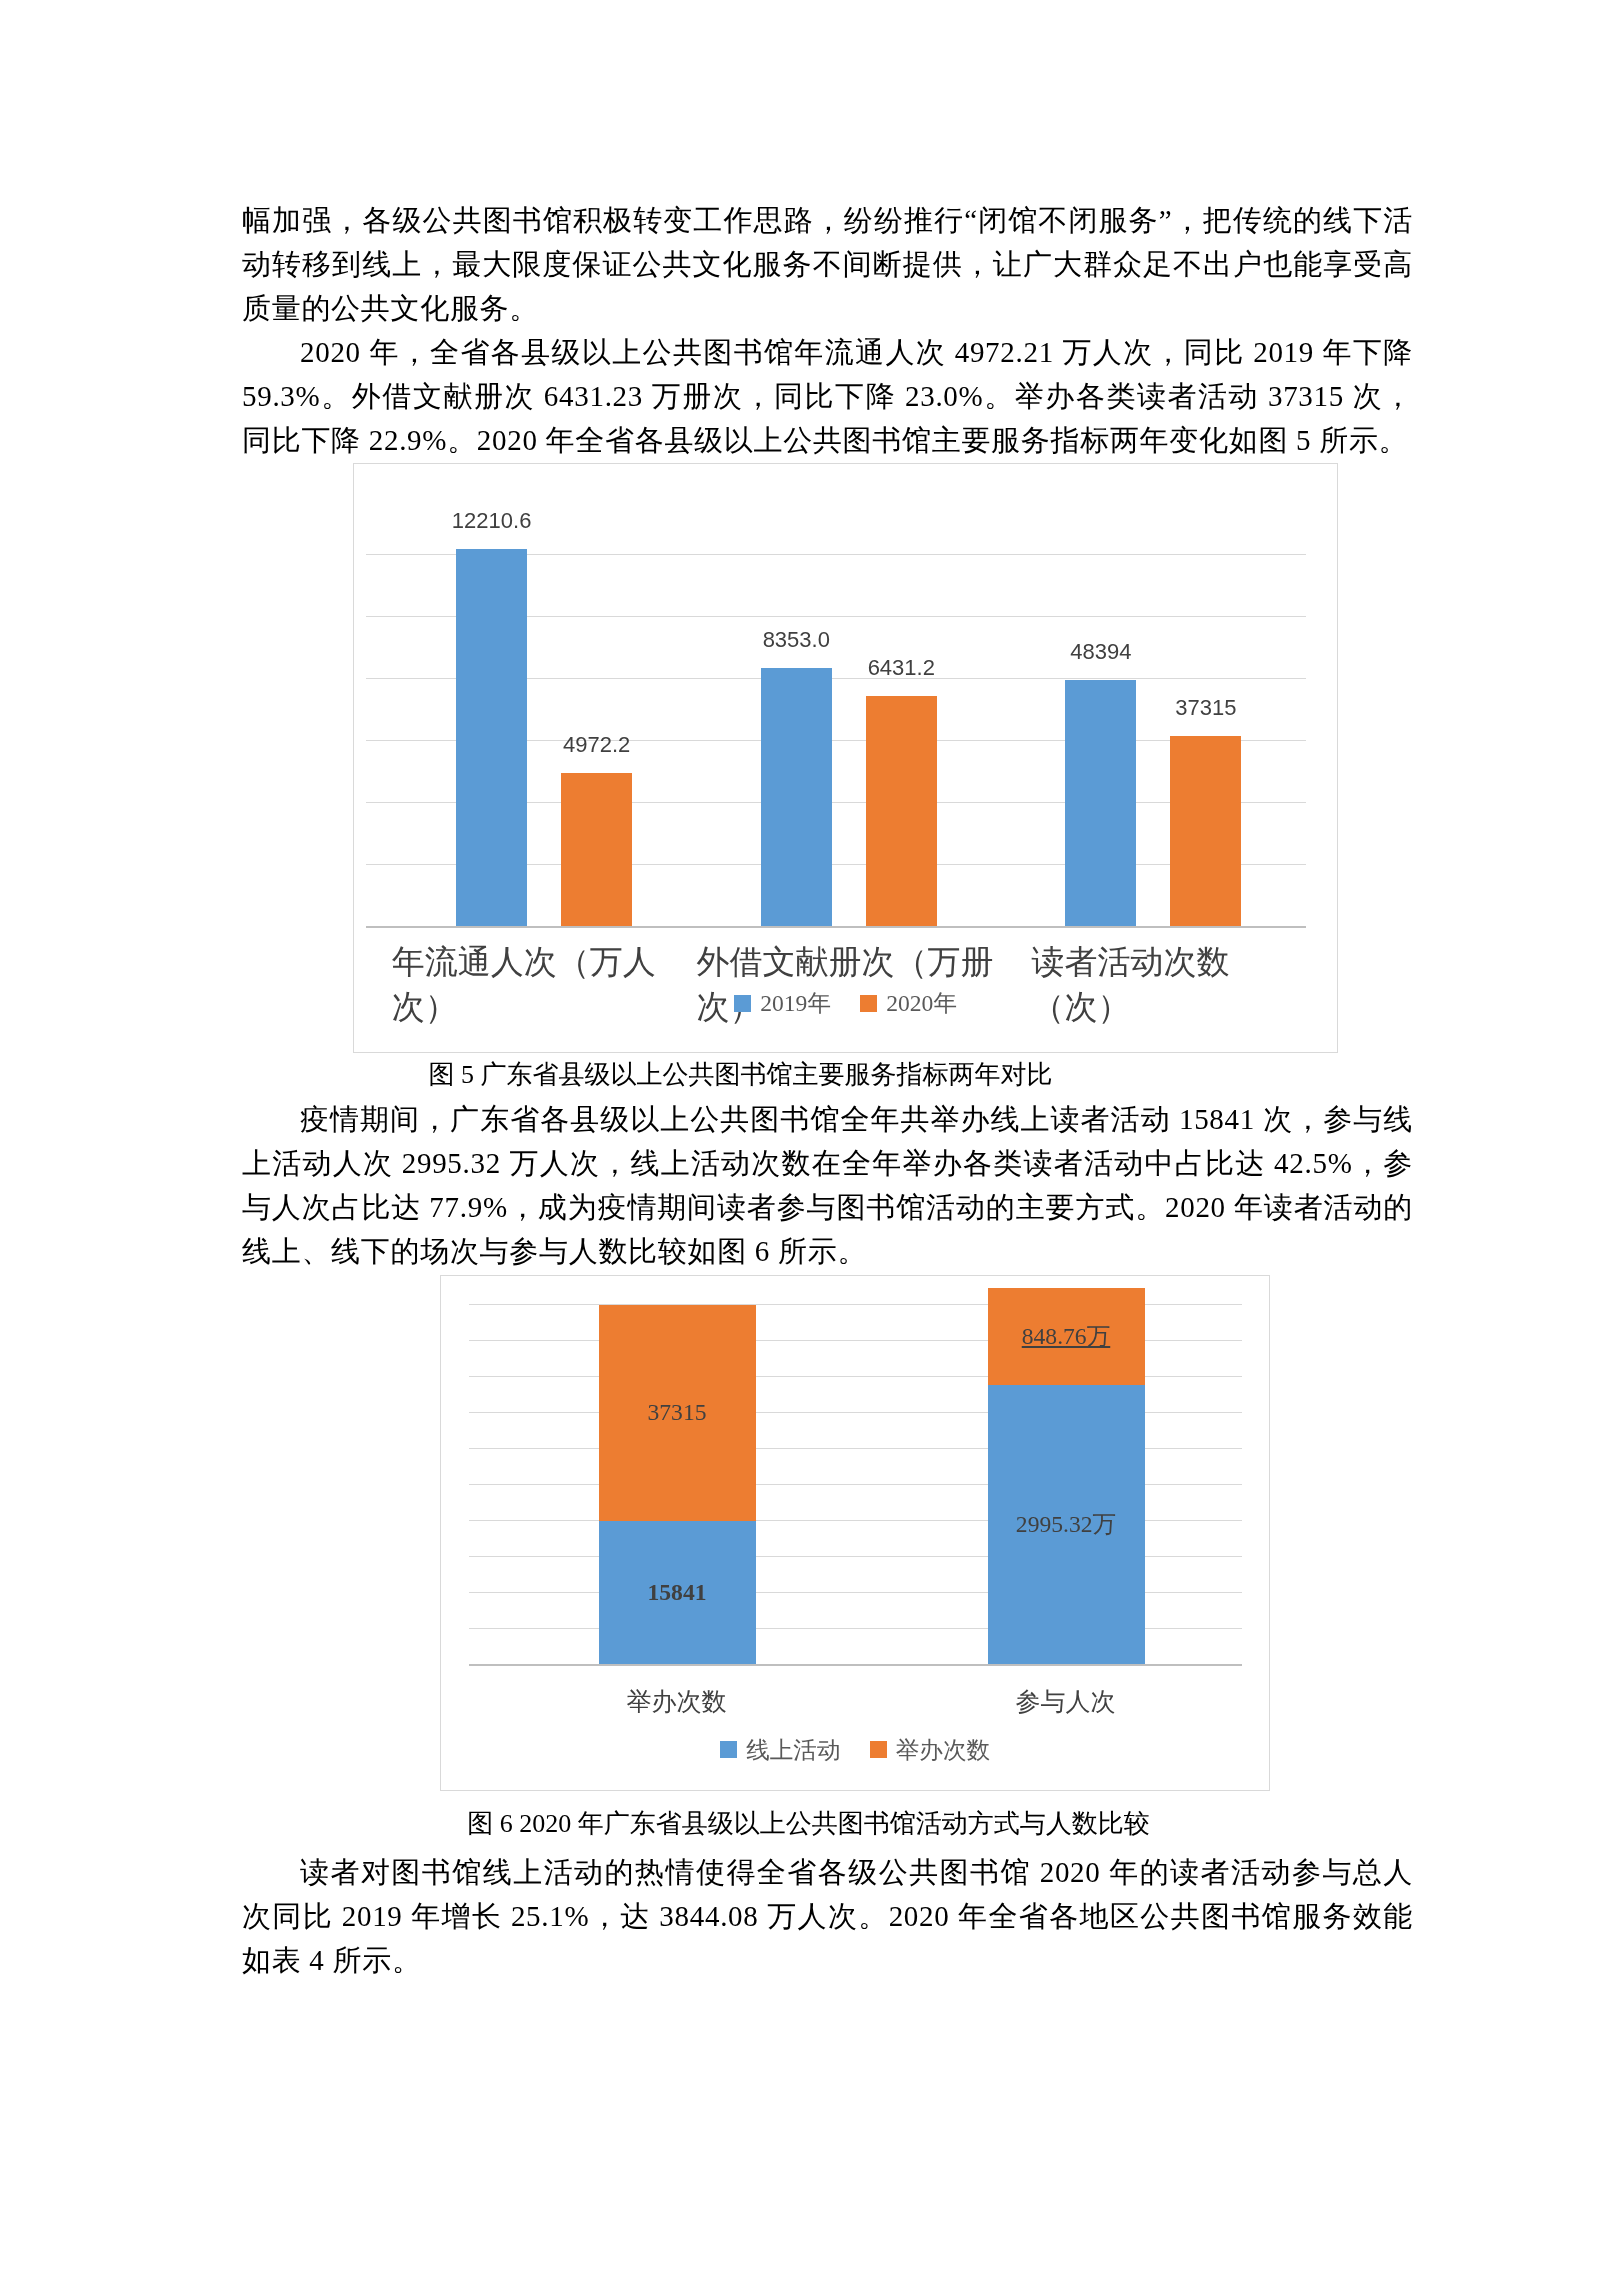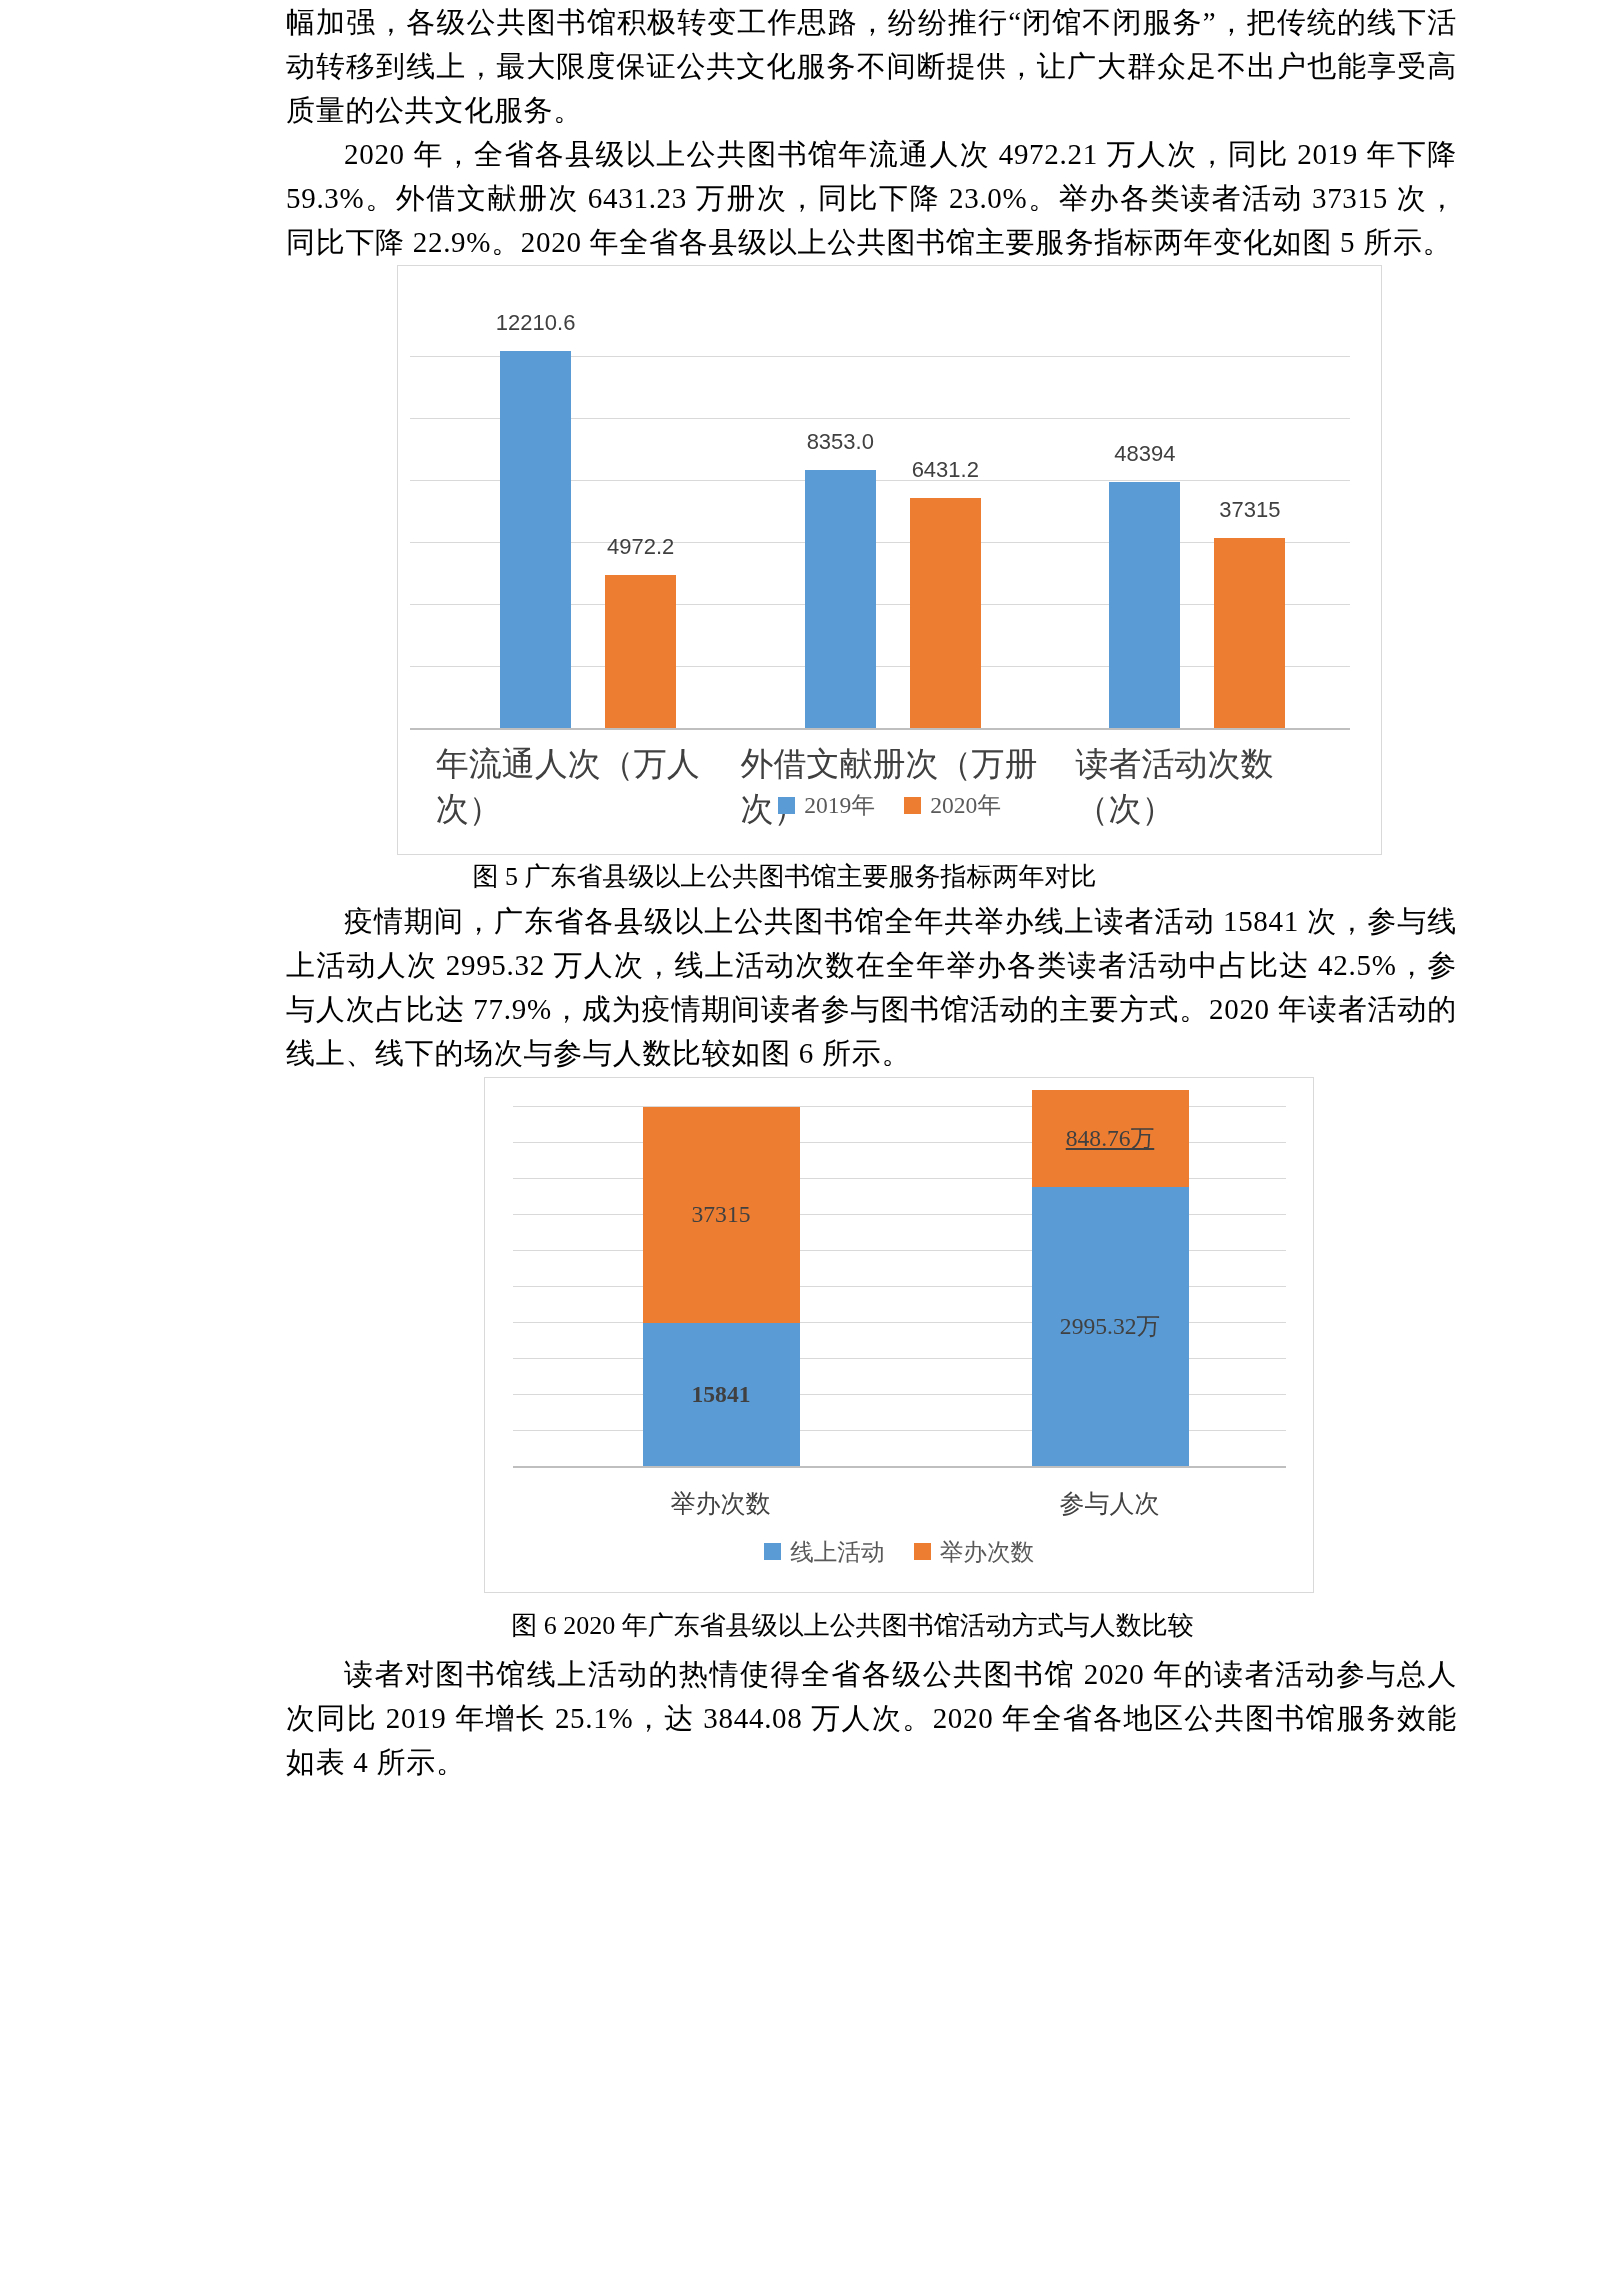--- a/index.html
+++ b/index.html
@@ -6,21 +6,21 @@
   .page{
     position:relative;
     width:1623px;height:2295px;
     background:#ffffff;
     overflow:hidden;
     font-family:"Liberation Serif","DejaVu Serif",serif;
     color:#000;
   }
   .content{
     position:absolute;left:242px;top:0;width:1171px;
-    margin-left:44px;
+    padding-top:198px;
   }
   .para{
     margin:0;
     font-size:29px;line-height:44px;
     text-align:justify;
     letter-spacing:0.7px;
   }
   .para.indent{text-indent:58px;}
   #p2{margin-top:0;}
 

